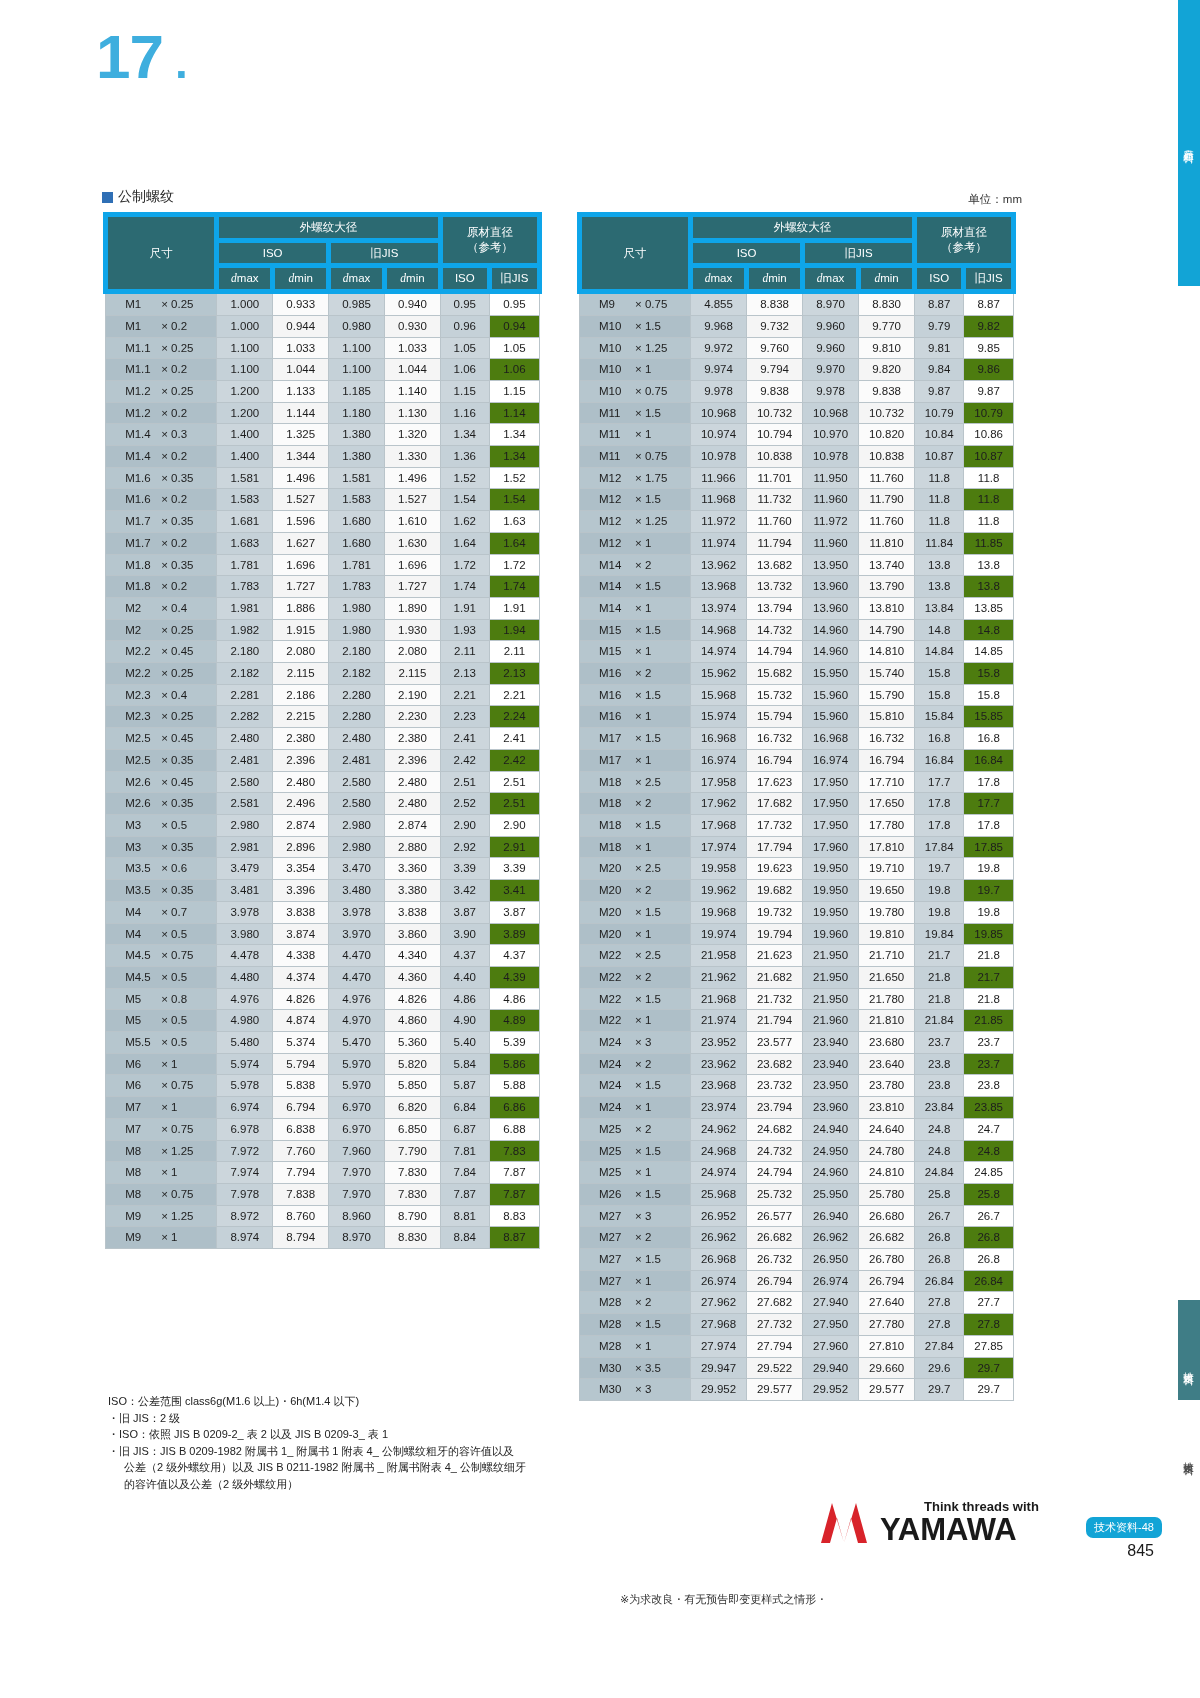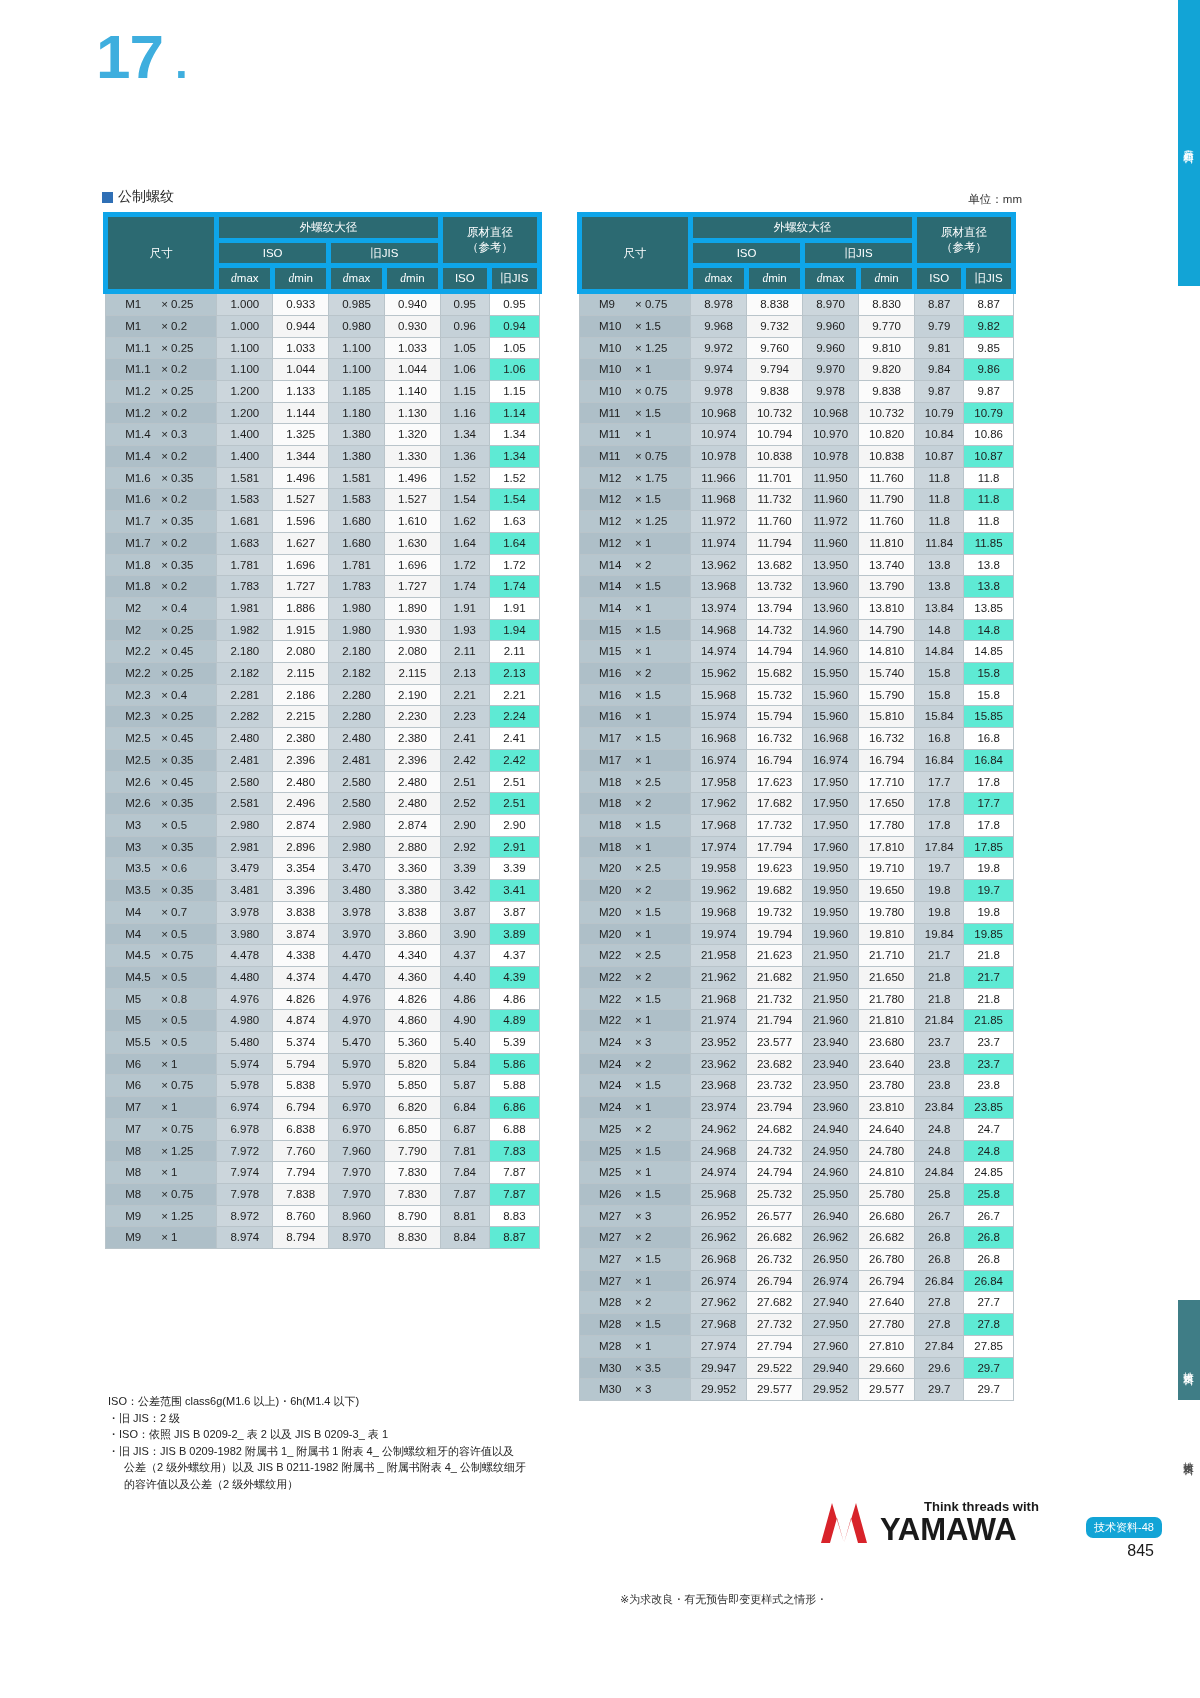--- a/index.html
+++ b/index.html
@@ -99,21 +99,21 @@
   td.c-size .sz b { font-weight: normal; display: inline-block; min-width: 36px; }
   td.shade  { background: #ccd6dc; }
   td.plainw { background: #fbfbfb; }
   td.refiso { background: #ccd6dc; }
   td.refjis { background: #ffffff; }
 
   
   tr.alt td.shade  { background: #c5d1d8; }
   tr.alt td.plainw { background: #f5f5f5; }
   tr.alt td.refiso { background: #c5d1d8; }
-  tr.alt td.refjis { background: #5eead4; }
+  tr.alt td.refjis { background: #4d7c0f; }
   tr.alt td.c-size { background: #aebfc8; }
 
   .dsym { font-style: italic; font-family: "Liberation Serif", serif; }
 
   
   .notes {
     position: absolute; left: 108px; top: 1393px; width: 470px;
     font-size: 11px; color: #222; line-height: 16.5px;
   }
   .notes .n-line { white-space: nowrap; }
@@ -609,21 +609,21 @@
         <th class="h-sub"><span class="dsym">d</span><span>min</span></th>
         <th class="h-sub"><span class="dsym">d</span><span>max</span></th>
         <th class="h-sub"><span class="dsym">d</span><span>min</span></th>
         <th class="h-ref">ISO</th>
         <th class="h-ref">旧JIS</th>
       </tr>
     </thead>
     <tbody>
         <tr>
           <td class="c-size"><span class="sz"><b>M9</b>× 0.75</span></td>
-          <td class="shade">8.978</td>
+          <td class="shade">4.855</td>
           <td class="plainw">8.838</td>
           <td class="shade">8.970</td>
           <td class="plainw">8.830</td>
           <td class="refiso">8.87</td>
           <td class="refjis">8.87</td>
         </tr>
         <tr class="alt">
           <td class="c-size"><span class="sz"><b>M10</b>× 1.5</span></td>
           <td class="shade">9.968</td>
           <td class="plainw">9.732</td>

